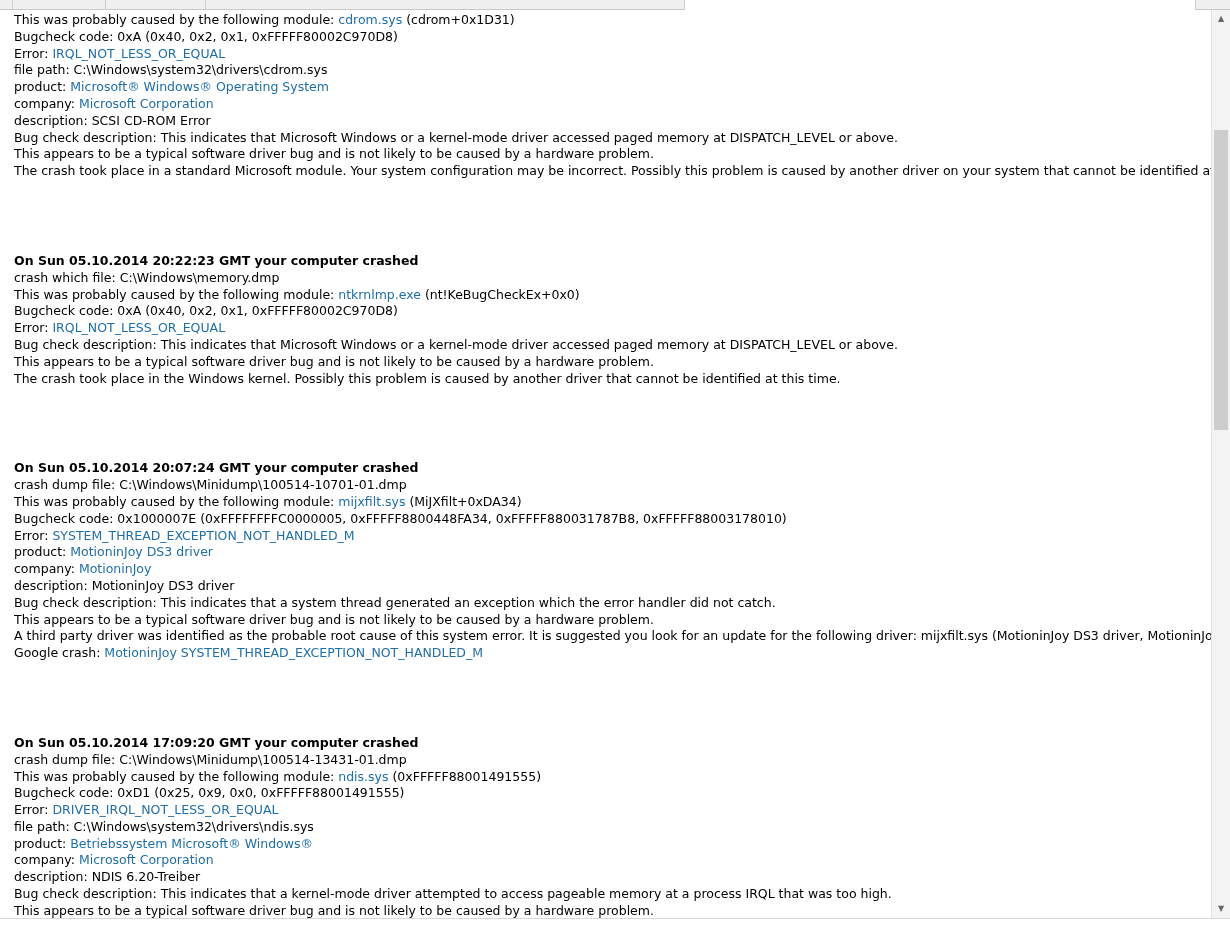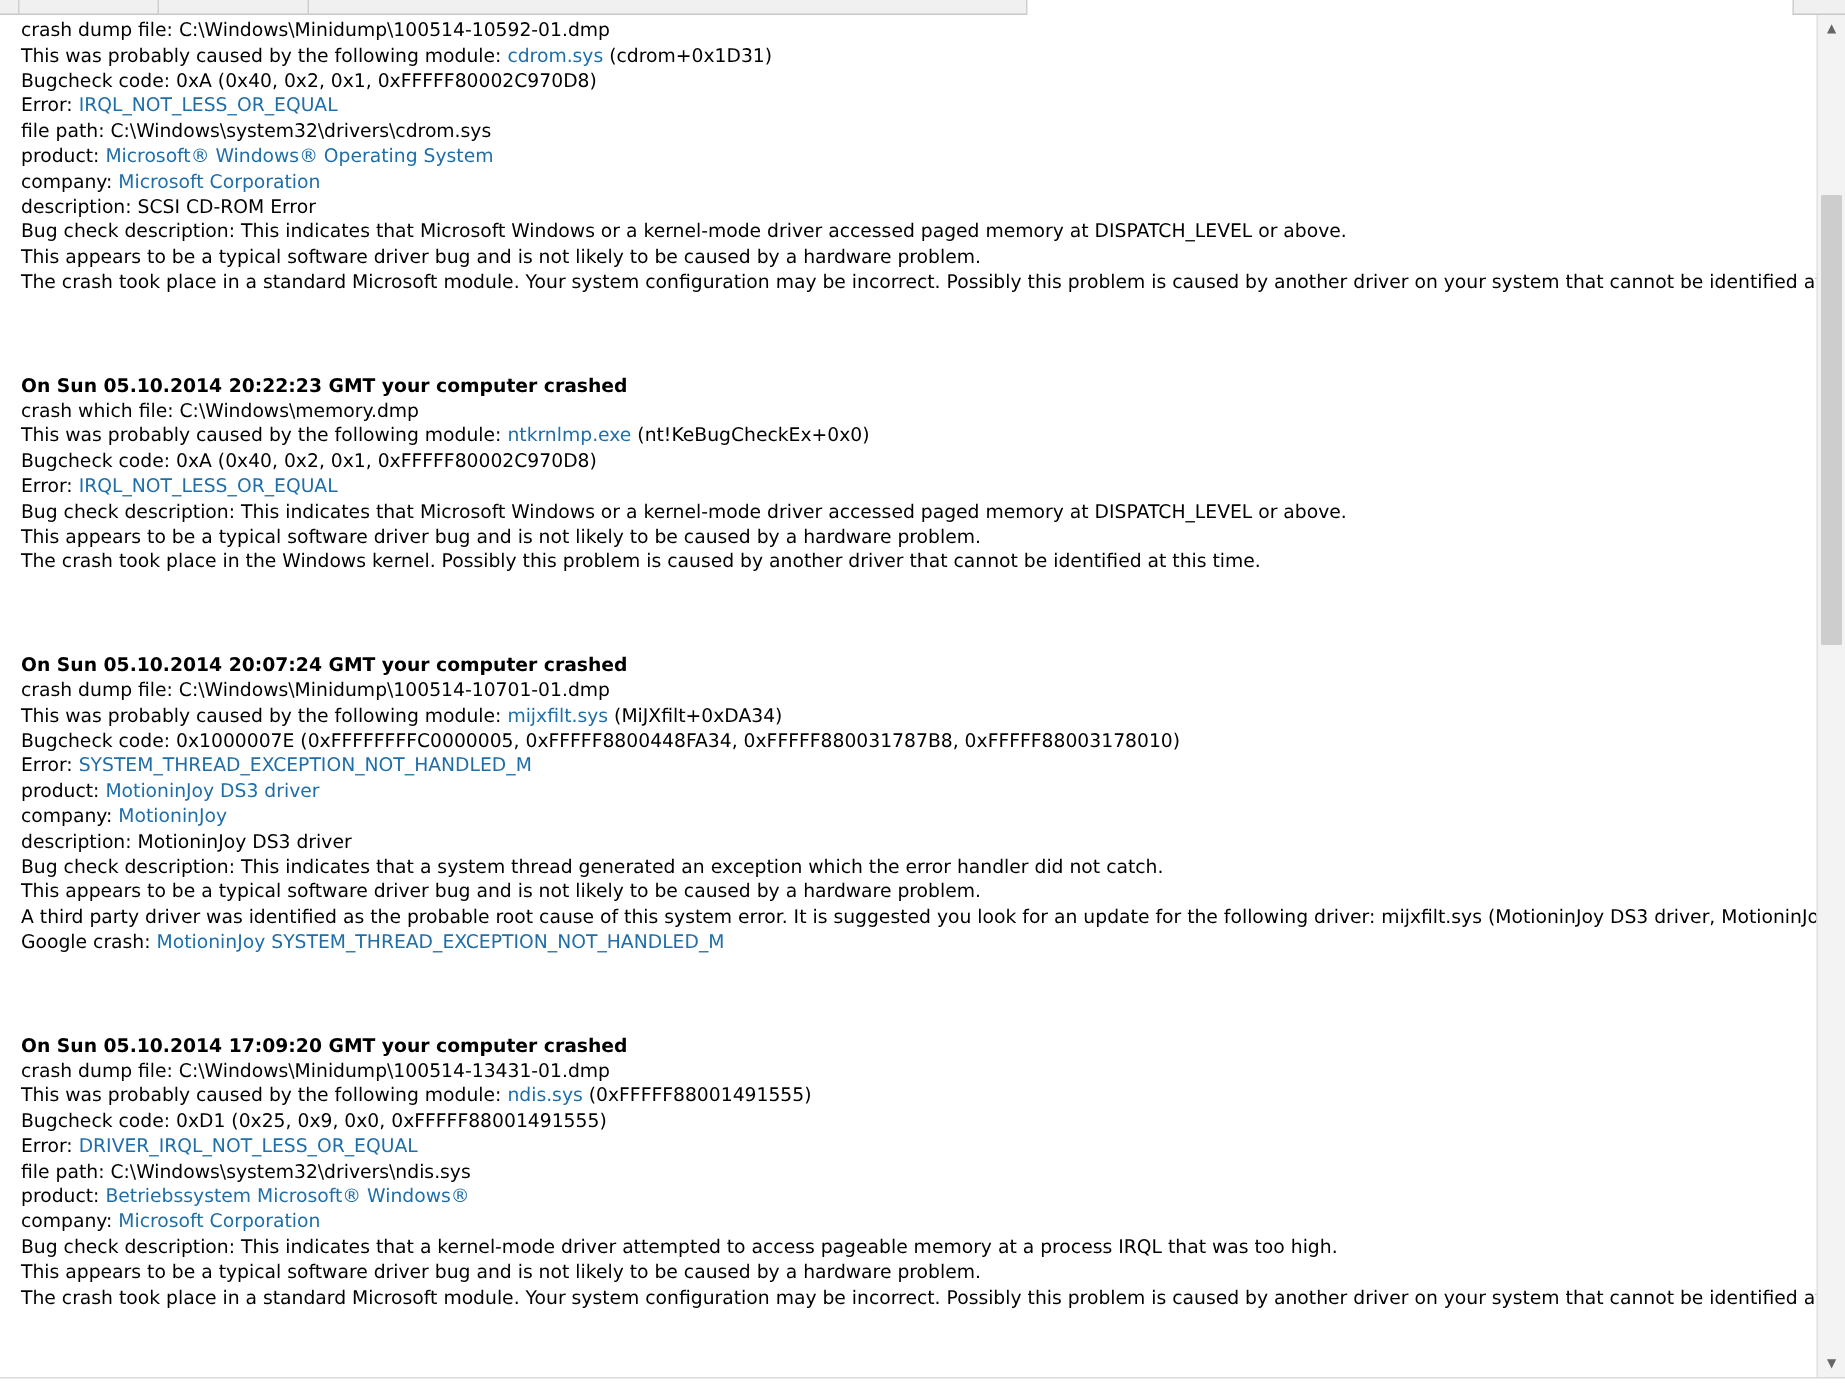--- a/index.html
+++ b/index.html
@@ -61,21 +61,21 @@
   }
 
   .report {
     padding: 2px 0 0 14px;
   }
 
   .block {
     margin-bottom: 0;
   }
   .block + .block {
-    margin-top: 52px;
+    margin-top: 73px;
   }
 
   .line {
     line-height: 16.8px;
     white-space: nowrap;
     color: #000;
   }
   .heading {
     font-weight: bold;
     line-height: 16.8px;
@@ -140,21 +140,20 @@
   <div class="tab-seam seam2"></div>
   <div class="tab-seam seam3"></div>
   <div class="white-gap"></div>
   <div class="tab-seam seam4"></div>
   <div class="tab-seam seam5"></div>
 </div>
 
 <div class="content">
   <div class="report" id="report-root">
       <div class="block">
-        <div class="line"><span class="lbl">crash dump file: </span><span>C:\Windows\Minidump\100514-10592-01.dmp</span></div>
         <div class="line"><span class="lbl">This was probably caused by the following module: </span><span class="link">cdrom.sys</span><span> (cdrom+0x1D31)</span></div>
         <div class="line"><span class="lbl">Bugcheck code: 0xA (0x40, 0x2, 0x1, 0xFFFFF80002C970D8)</span></div>
         <div class="line"><span class="lbl">Error: </span><span class="link">IRQL_NOT_LESS_OR_EQUAL</span></div>
         <div class="line"><span class="lbl">file path: C:\Windows\system32\drivers\cdrom.sys</span></div>
         <div class="line"><span class="lbl">product: </span><span class="link">Microsoft® Windows® Operating System</span></div>
         <div class="line"><span class="lbl">company: </span><span class="link">Microsoft Corporation</span></div>
         <div class="line"><span class="lbl">description: SCSI CD-ROM Error</span></div>
         <div class="line"><span class="lbl">Bug check description: This indicates that Microsoft Windows or a kernel-mode driver accessed paged memory at DISPATCH_LEVEL or above.</span></div>
         <div class="line"><span class="lbl">This appears to be a typical software driver bug and is not likely to be caused by a hardware problem.</span></div>
         <div class="line"><span class="lbl">The crash took place in a standard Microsoft module. Your system configuration may be incorrect. Possibly this problem is caused by another driver on your system that cannot be identified at this time.</span></div>
@@ -185,20 +184,21 @@
       </div>
       <div class="block">
         <div class="heading">On Sun 05.10.2014 17:09:20 GMT your computer crashed</div>
         <div class="line"><span class="lbl">crash dump file: C:\Windows\Minidump\100514-13431-01.dmp</span></div>
         <div class="line"><span class="lbl">This was probably caused by the following module: </span><span class="link">ndis.sys</span><span> (0xFFFFF88001491555)</span></div>
         <div class="line"><span class="lbl">Bugcheck code: 0xD1 (0x25, 0x9, 0x0, 0xFFFFF88001491555)</span></div>
         <div class="line"><span class="lbl">Error: </span><span class="link">DRIVER_IRQL_NOT_LESS_OR_EQUAL</span></div>
         <div class="line"><span class="lbl">file path: C:\Windows\system32\drivers\ndis.sys</span></div>
         <div class="line"><span class="lbl">product: </span><span class="link">Betriebssystem Microsoft® Windows®</span></div>
         <div class="line"><span class="lbl">company: </span><span class="link">Microsoft Corporation</span></div>
+        <div class="line"><span class="lbl">description: NDIS 6.20-Treiber</span></div>
         <div class="line"><span class="lbl">Bug check description: This indicates that a kernel-mode driver attempted to access pageable memory at a process IRQL that was too high.</span></div>
         <div class="line"><span class="lbl">This appears to be a typical software driver bug and is not likely to be caused by a hardware problem.</span></div>
         <div class="line"><span class="lbl">The crash took place in a standard Microsoft module. Your system configuration may be incorrect. Possibly this problem is caused by another driver on your system that cannot be identified at this time.</span></div>
       </div>
     </div>
 </div>
 
 <div class="scrollbar">
   <div class="scroll-arrow up">▲</div>
   <div class="scroll-thumb"></div>

